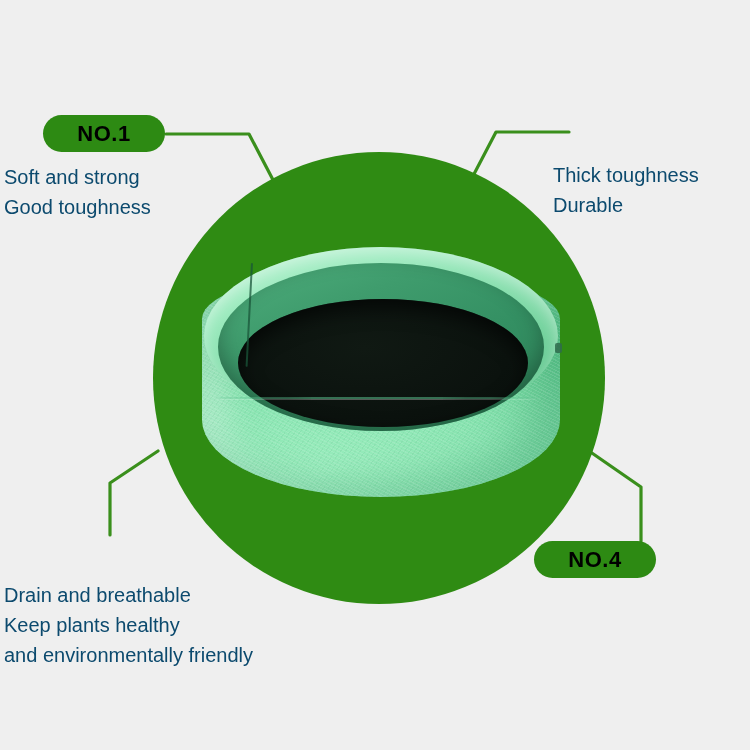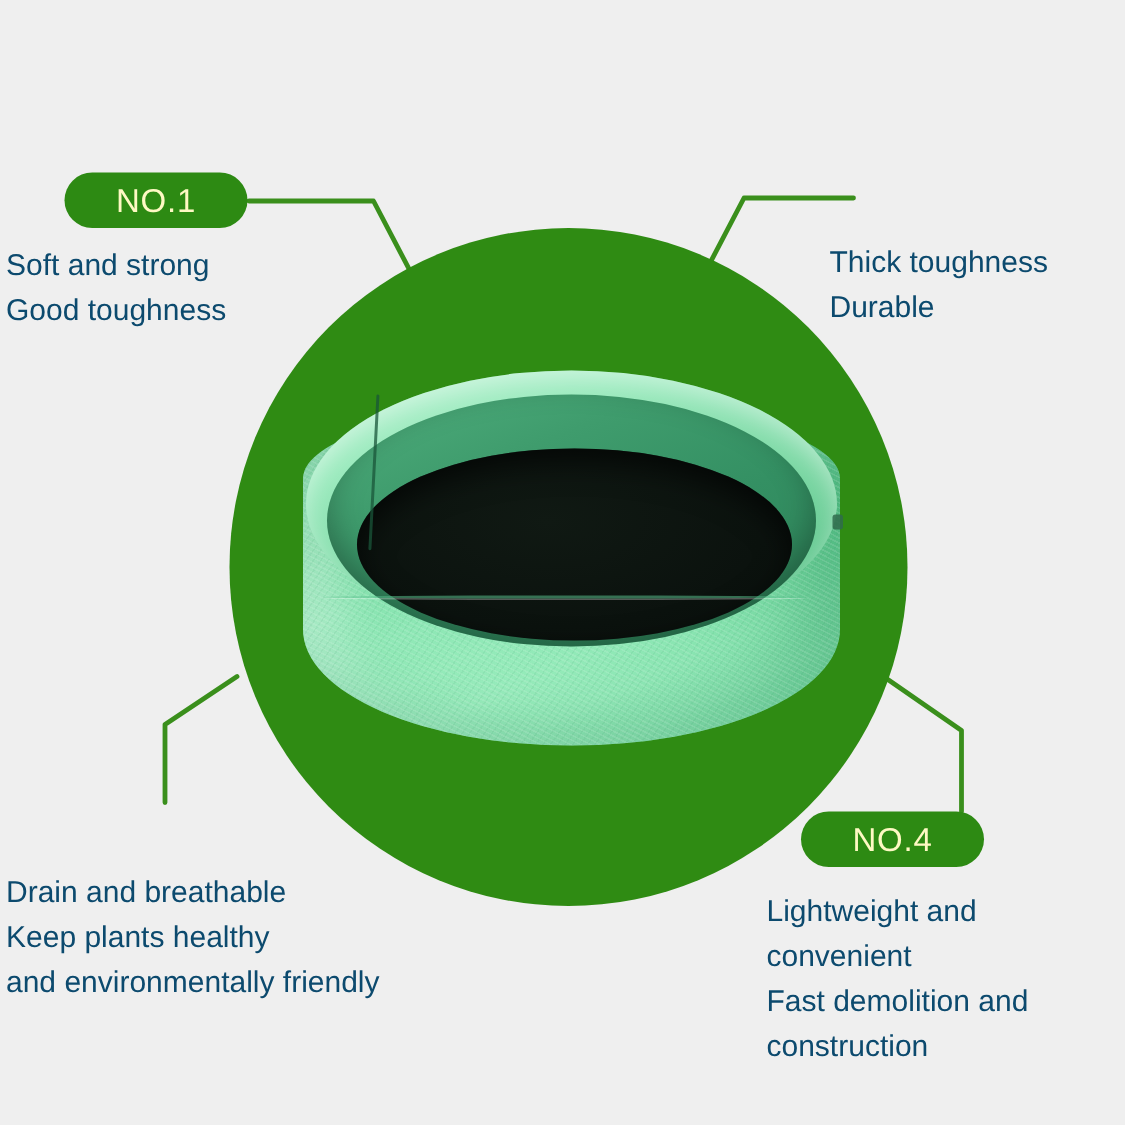--- a/index.html
+++ b/index.html
@@ -148,23 +148,23 @@
 
   
   .badge {
     position: absolute;
     display: flex;
     align-items: center;
     justify-content: center;
     height: 37px;
     border-radius: 19px;
     background: #2d8a13;
-    color: #fef9c3;
+    color: #000000;
     font-size: 22px;
-    font-weight: normal;
+    font-weight: bold;
     letter-spacing: .5px;
     white-space: nowrap;
   }
   #badge-1 { left: 43px;  top: 115px; width: 122px; }
   #badge-3 { left: 570px; top: 113px; width: 122px; }
   #badge-2 { left: 37px;  top: 535px; width: 122px; }
   #badge-4 { left: 534px; top: 541px; width: 122px; }
 
   
   .caption {
@@ -212,18 +212,14 @@
 Good toughness</div>
 
   <div class="caption" id="caption-3">Thick toughness
 Durable</div>
 
   <div class="caption" id="caption-2">Drain and breathable
 Keep plants healthy
 and environmentally friendly</div>
 
   <div class="badge" id="badge-4">NO.4</div>
-  <div class="caption" id="caption-4">Lightweight and
-convenient
-Fast demolition and
-construction</div>
 
 </div>
 
 </body></html>

